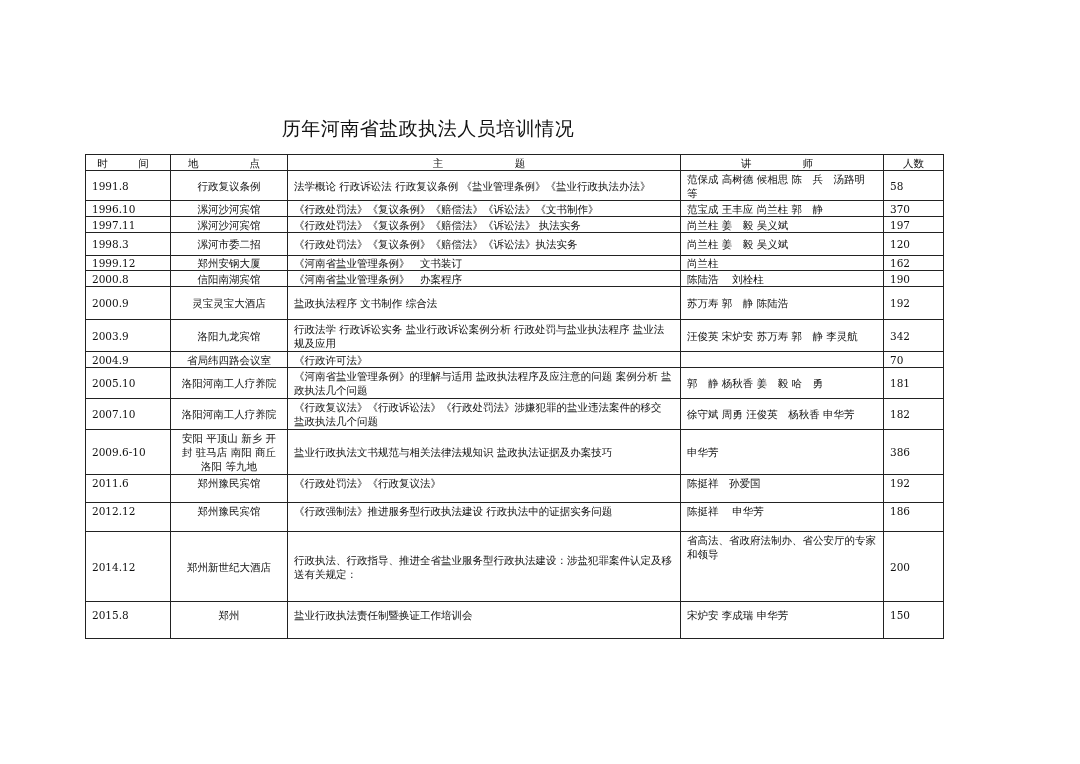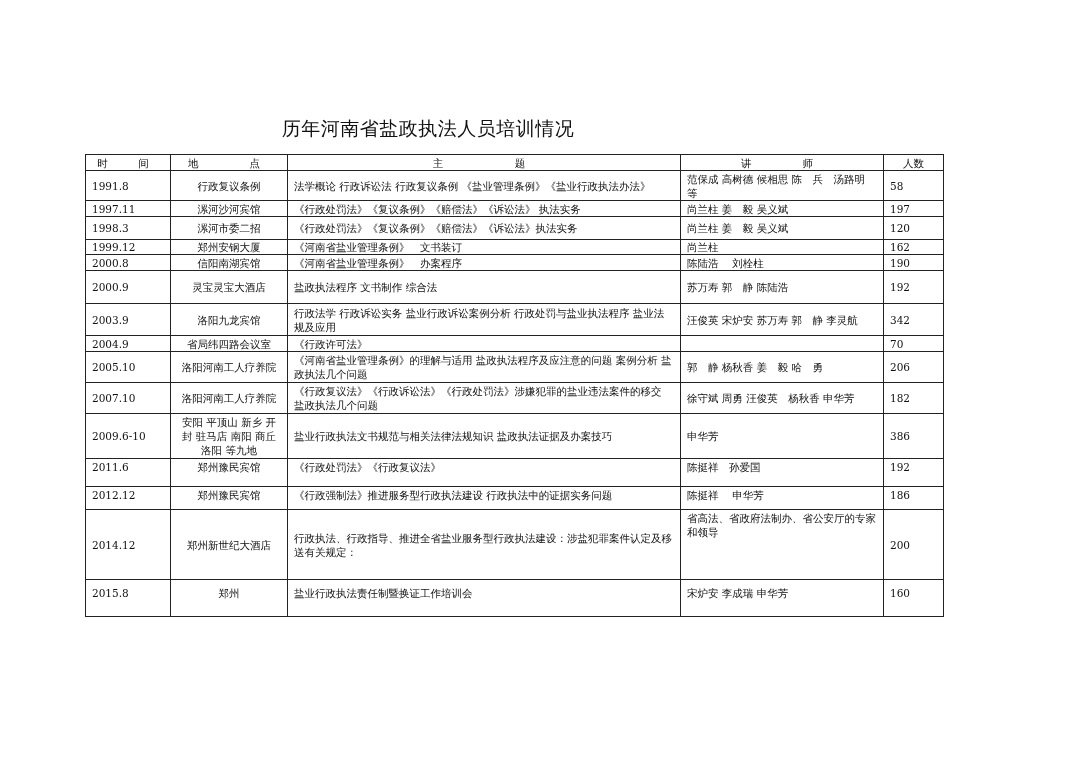--- a/index.html
+++ b/index.html
@@ -38,20 +38,27 @@
       <th class="count">人数</th>
     </tr>
   </thead>
   <tbody>
     <tr style="height:30px">
       <td class="c">1991.8</td>
       <td class="place">行政复议条例</td>
       <td class="l">法学概论  行政诉讼法  行政复议条例  《盐业管理条例》《盐业行政执法办法》</td>
       <td class="l">范保成 高树德 候相思 陈　兵　汤路明 等</td>
       <td class="c">58</td>
+    </tr>
+    <tr style="height:16px">
+      <td class="c">1996.10</td>
+      <td class="place">漯河沙河宾馆</td>
+      <td class="l">《行政处罚法》《复议条例》《赔偿法》《诉讼法》《文书制作》</td>
+      <td class="l">范宝成 王丰应 尚兰柱 郭　静</td>
+      <td class="c">370</td>
     </tr>
     <tr style="height:16px">
       <td class="c">1997.11</td>
       <td class="place">漯河沙河宾馆</td>
       <td class="l">《行政处罚法》《复议条例》《赔偿法》《诉讼法》 执法实务</td>
       <td class="l">尚兰柱 姜　毅 吴义斌</td>
       <td class="c">197</td>
     </tr>
     <tr style="height:23px">
       <td class="c">1998.3</td>
@@ -93,21 +100,21 @@
       <td class="place">省局纬四路会议室</td>
       <td class="l">《行政许可法》</td>
       <td class="l"></td>
       <td class="c">70</td>
     </tr>
     <tr style="height:31px">
       <td class="c">2005.10</td>
       <td class="place">洛阳河南工人疗养院</td>
       <td class="l">《河南省盐业管理条例》的理解与适用  盐政执法程序及应注意的问题  案例分析  盐政执法几个问题</td>
       <td class="l">郭　静 杨秋香 姜　毅 哈　勇</td>
-      <td class="c">206</td>
+      <td class="c">181</td>
     </tr>
     <tr style="height:31px">
       <td class="c">2007.10</td>
       <td class="place">洛阳河南工人疗养院</td>
       <td class="l">《行政复议法》《行政诉讼法》《行政处罚法》涉嫌犯罪的盐业违法案件的移交  盐政执法几个问题</td>
       <td class="l">徐守斌 周勇 汪俊英　杨秋香 申华芳</td>
       <td class="c">182</td>
     </tr>
     <tr style="height:45px">
       <td class="c">2009.6-10</td>
@@ -116,35 +123,35 @@
       <td class="l">申华芳</td>
       <td class="c">386</td>
     </tr>
     <tr style="height:28px">
       <td class="c top">2011.6</td>
       <td class="place top">郑州豫民宾馆</td>
       <td class="l top">《行政处罚法》《行政复议法》</td>
       <td class="l top">陈挺祥　孙爱国</td>
       <td class="c top">192</td>
     </tr>
-    <tr style="height:23px">
+    <tr style="height:29px">
       <td class="c top">2012.12</td>
       <td class="place top">郑州豫民宾馆</td>
       <td class="l top">《行政强制法》推进服务型行政执法建设  行政执法中的证据实务问题</td>
       <td class="l top">陈挺祥　 申华芳</td>
       <td class="c top">186</td>
     </tr>
     <tr style="height:70px">
       <td class="c">2014.12</td>
       <td class="place">郑州新世纪大酒店</td>
       <td class="l">行政执法、行政指导、推进全省盐业服务型行政执法建设：涉盐犯罪案件认定及移送有关规定：</td>
       <td class="l top">省高法、省政府法制办、省公安厅的专家和领导</td>
       <td class="c">200</td>
     </tr>
     <tr style="height:37px">
       <td class="c top" style="padding-top:6px">2015.8</td>
       <td class="place top" style="padding-top:6px">郑州</td>
       <td class="l top" style="padding-top:6px">盐业行政执法责任制暨换证工作培训会</td>
       <td class="l top" style="padding-top:6px">宋炉安 李成瑞 申华芳</td>
-      <td class="c top" style="padding-top:6px">160</td>
+      <td class="c top" style="padding-top:6px">150</td>
     </tr>
   </tbody>
 </table>
 
 </body></html>

